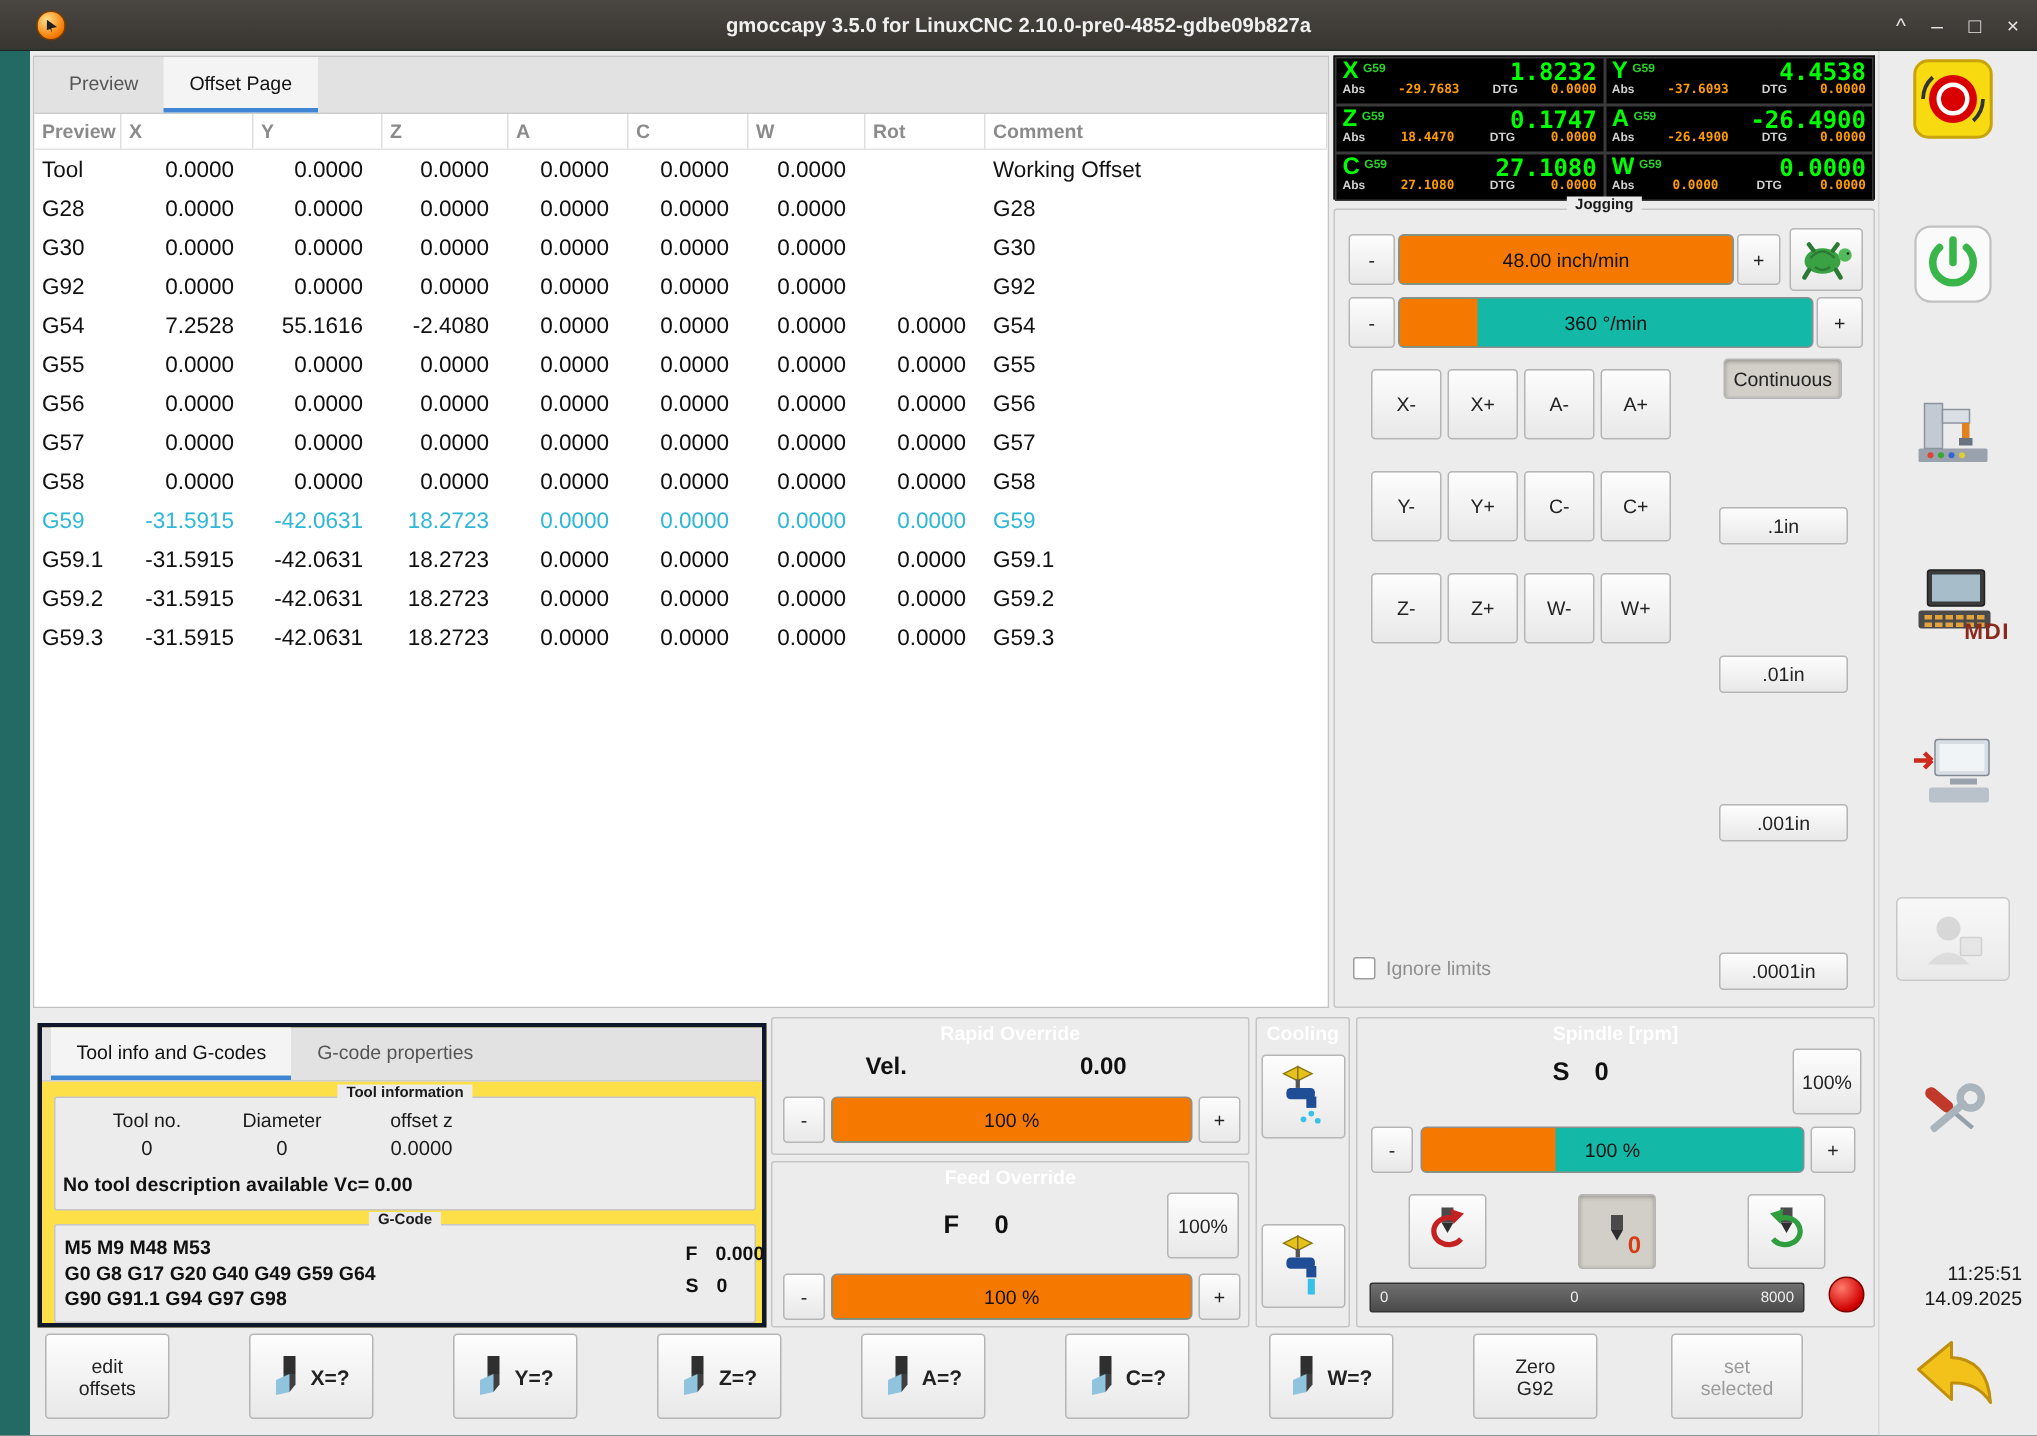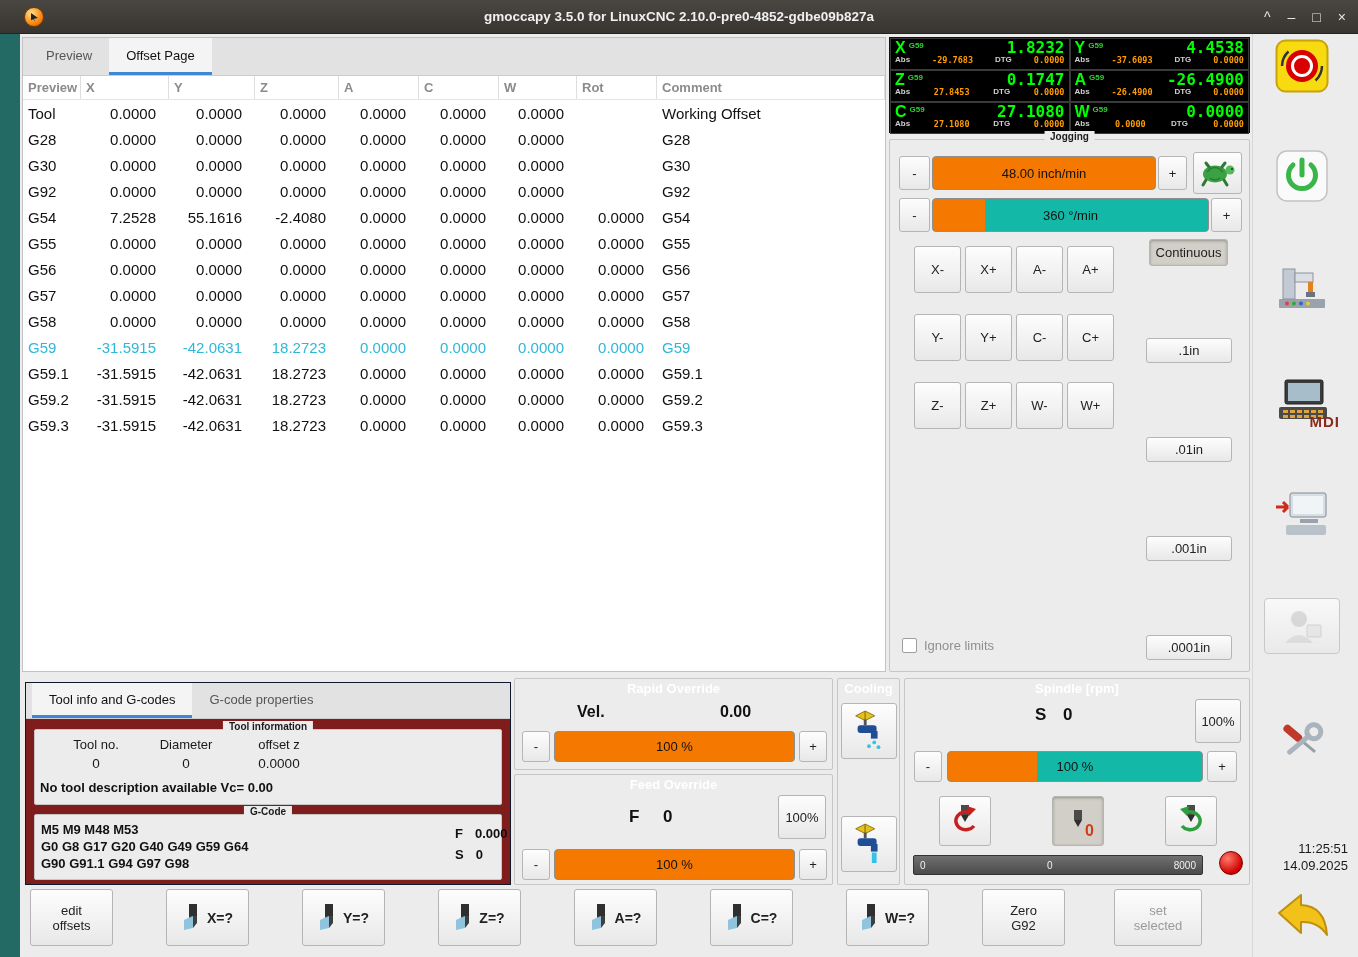--- a/index.html
+++ b/index.html
@@ -46,21 +46,21 @@
 .gtkbtn.pressed{background:#d2cfc8;box-shadow:inset 0 1px 3px rgba(0,0,0,.3);}
 .slider{position:absolute;background:#14b8a6;border:1px solid #8e8e8e;border-radius:4px;overflow:hidden;padding-left:11px;}
 .slider .fill{position:absolute;left:0;top:0;bottom:0;background:#f57900;}
 .slider .s-label{position:absolute;inset:0;display:flex;align-items:center;justify-content:center;font-size:13px;color:#111;}
 .jog-grid{position:absolute;display:grid;grid-template-columns:repeat(4,47px);gap:21px 4px;}
 .jog-grid .gtkbtn{position:static;width:47px;height:47px;}
 .checkline{position:absolute;display:flex;align-items:flex-start;gap:7px;}
 .cbox{width:15px;height:15px;background:#fff;border:1px solid #9e9e9e;border-radius:2px;}
 .checkline .clabel{font-size:13px;color:#8f8f8f;}
 
-.tool-frame{position:absolute;left:25px;top:682px;width:486px;height:203px;background:#7f1d1d;border:1px solid #0f172a;}
+.tool-frame{position:absolute;left:25px;top:682px;width:486px;height:203px;background:#fde047;border:3px solid #0f172a;}
 .tool-frame .tabbar{height:36px;}
 .ti-group{left:8px;top:46px;width:468px;height:76px;}
 .ti-grid{position:absolute;left:16px;top:7px;display:grid;grid-template-columns:90px 90px 96px;row-gap:4px;text-align:center;font-size:13px;color:#1a1a1a;}
 .ti-grid .ti-v{font-size:13.5px;}
 .ti-desc{position:absolute;left:5px;top:50px;font-size:13px;font-weight:bold;color:#111;white-space:nowrap;}
 .gc-group{left:8px;top:131px;width:468px;height:66px;}
 .gc-lines{position:absolute;left:6px;top:6px;font-size:13px;font-weight:bold;line-height:17px;color:#111;white-space:nowrap;}
 .gc-fs{position:absolute;font-size:13px;font-weight:bold;display:flex;gap:12px;color:#111;}
 
 .big-bold{position:absolute;font-size:16px;font-weight:bold;color:#111;}
@@ -310,21 +310,21 @@
       </div>
 
       <div class="dro-cell">
         <div class="dro-top">
           <span class="dro-letter">Z</span>
           <span class="dro-sys">G59</span>
           <span class="dro-val">0.1747</span>
         </div>
         <div class="dro-bottom">
           <span class="dro-lbl">Abs</span>
-          <span class="dro-sub">27.8453</span>
+          <span class="dro-sub">18.4470</span>
           <span class="dro-lbl">DTG</span>
           <span class="dro-sub">0.0000</span>
         </div>
       </div>
 
       <div class="dro-cell">
         <div class="dro-top">
           <span class="dro-letter">A</span>
           <span class="dro-sys">G59</span>
           <span class="dro-val">-26.4900</span>

